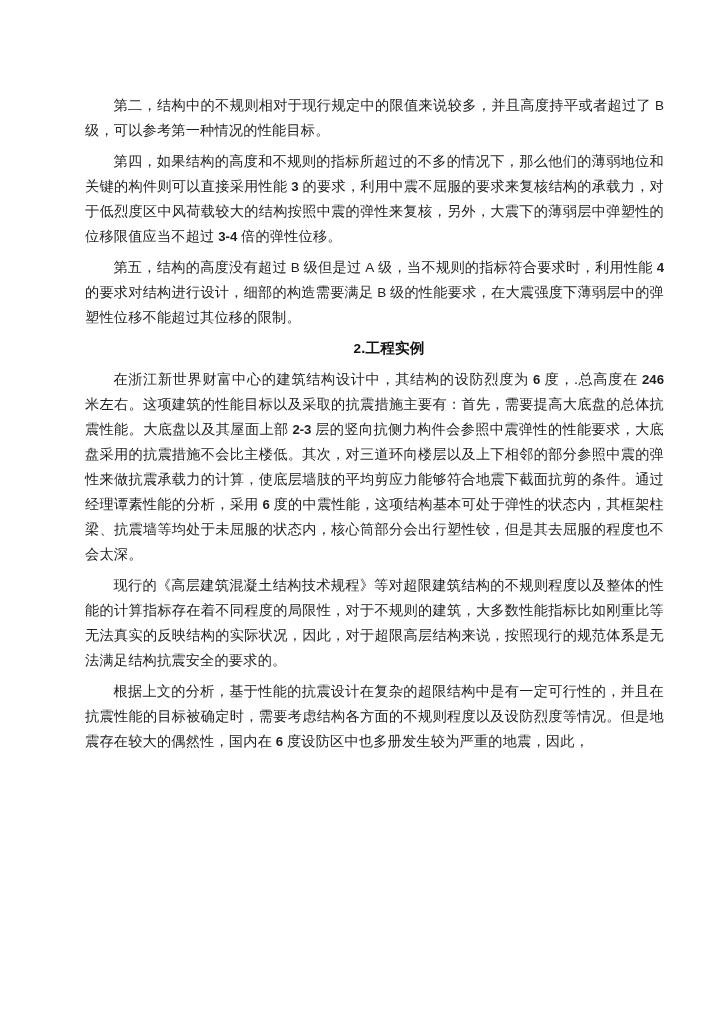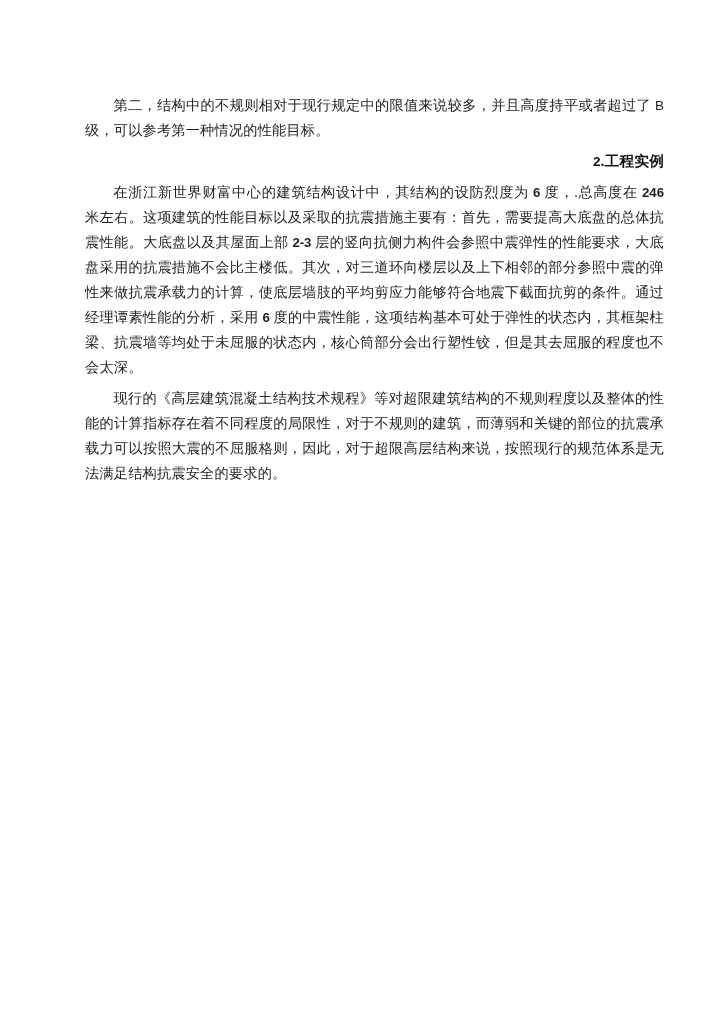--- a/index.html
+++ b/index.html
@@ -24,21 +24,21 @@
     font-size: 14.2px;
     line-height: 25px;
     text-align: justify;
     text-indent: 2em;
     letter-spacing: 0.2px;
   }
   .doc p.heading {
     font-family: "Liberation Sans", sans-serif;
     font-weight: 700;
     font-size: 14.6px;
-    text-align: right;
+    text-align: center;
     color: #111111;
   }
   
   .doc .num {
     font-family: "Liberation Sans", sans-serif;
     font-weight: 700;
     font-size: 0.93em;
     letter-spacing: 0;
   }
   
@@ -48,17 +48,20 @@
     font-size: 0.95em;
     letter-spacing: 0;
   }
 </style>
 </head>
 <body>
 
 <div class="page">
   <div class="doc">
       <p class="body">第二，结构中的不规则相对于现行规定中的限值来说较多，并且高度持平或者超过了 <span class="lat">B</span> 级，可以参考第一种情况的性能目标。</p>
+      <p class="body">第四，如果结构的高度和不规则的指标所超过的不多的情况下，那么他们的薄弱地位和关键的构件则可以直接采用性能 <span class="num">3</span> 的要求，利用中震不屈服的要求来复核结构的承载力，对于低烈度区中风荷载较大的结构按照中震的弹性来复核，另外，大震下的薄弱层中弹塑性的位移限值应当不超过 <span class="num">3-4</span> 倍的弹性位移。</p>
+      <p class="body">第五，结构的高度没有超过 <span class="lat">B</span> 级但是过 <span class="lat">A</span> 级，当不规则的指标符合要求时，利用性能 <span class="num">4</span> 的要求对结构进行设计，细部的构造需要满足 <span class="lat">B</span> 级的性能要求，在大震强度下薄弱层中的弹塑性位移不能超过其位移的限制。</p>
       <p class="heading"><span class="num">2</span>.工程实例</p>
       <p class="body">在浙江新世界财富中心的建筑结构设计中，其结构的设防烈度为 <span class="num">6</span> 度，.总高度在 <span class="num">246</span> 米左右。这项建筑的性能目标以及采取的抗震措施主要有：首先，需要提高大底盘的总体抗震性能。大底盘以及其屋面上部 <span class="num">2-3</span> 层的竖向抗侧力构件会参照中震弹性的性能要求，大底盘采用的抗震措施不会比主楼低。其次，对三道环向楼层以及上下相邻的部分参照中震的弹性来做抗震承载力的计算，使底层墙肢的平均剪应力能够符合地震下截面抗剪的条件。通过经理谭素性能的分析，采用 <span class="num">6</span> 度的中震性能，这项结构基本可处于弹性的状态内，其框架柱梁、抗震墙等均处于未屈服的状态内，核心筒部分会出行塑性铰，但是其去屈服的程度也不会太深。</p>
-      <p class="body">现行的《高层建筑混凝土结构技术规程》等对超限建筑结构的不规则程度以及整体的性能的计算指标存在着不同程度的局限性，对于不规则的建筑，而薄弱和关键的部位的抗震承载力可以按照大震的不屈服格则，因此，对于超限高层结构来说，按照现行的规范体系是无法满足结构抗震安全的要求的。</p>
+      <p class="body">现行的《高层建筑混凝土结构技术规程》等对超限建筑结构的不规则程度以及整体的性能的计算指标存在着不同程度的局限性，对于不规则的建筑，大多数性能指标比如刚重比等无法真实的反映结构的实际状况，因此，对于超限高层结构来说，按照现行的规范体系是无法满足结构抗震安全的要求的。</p>
+      <p class="body">根据上文的分析，基于性能的抗震设计在复杂的超限结构中是有一定可行性的，并且在抗震性能的目标被确定时，需要考虑结构各方面的不规则程度以及设防烈度等情况。但是地震存在较大的偶然性，国内在 <span class="num">6</span> 度设防区中也多册发生较为严重的地震，因此，</p>
     </div>
 </div>
 
 </body></html>

